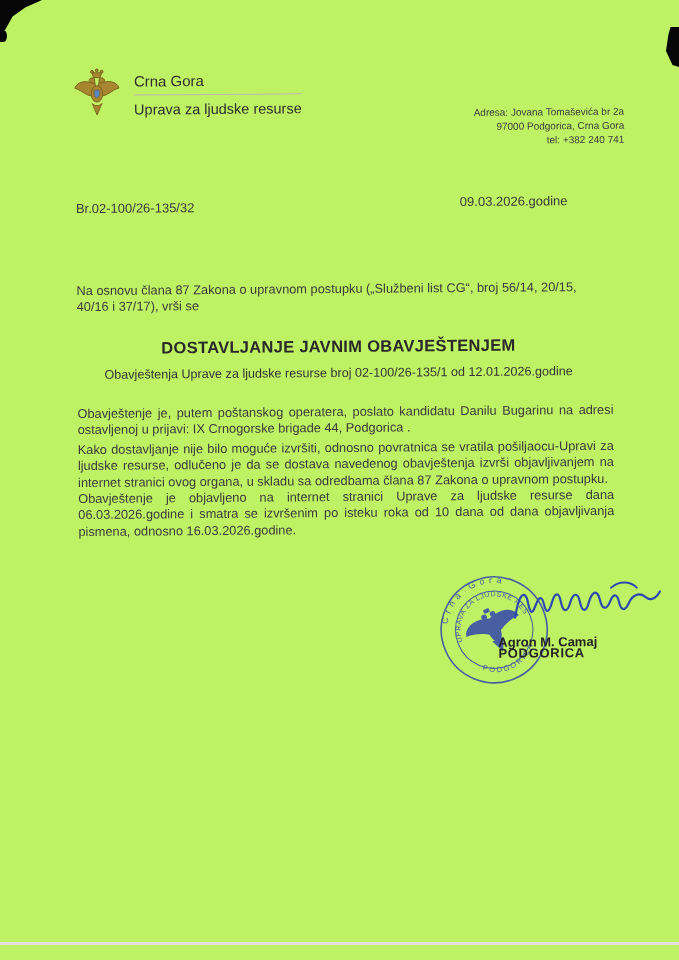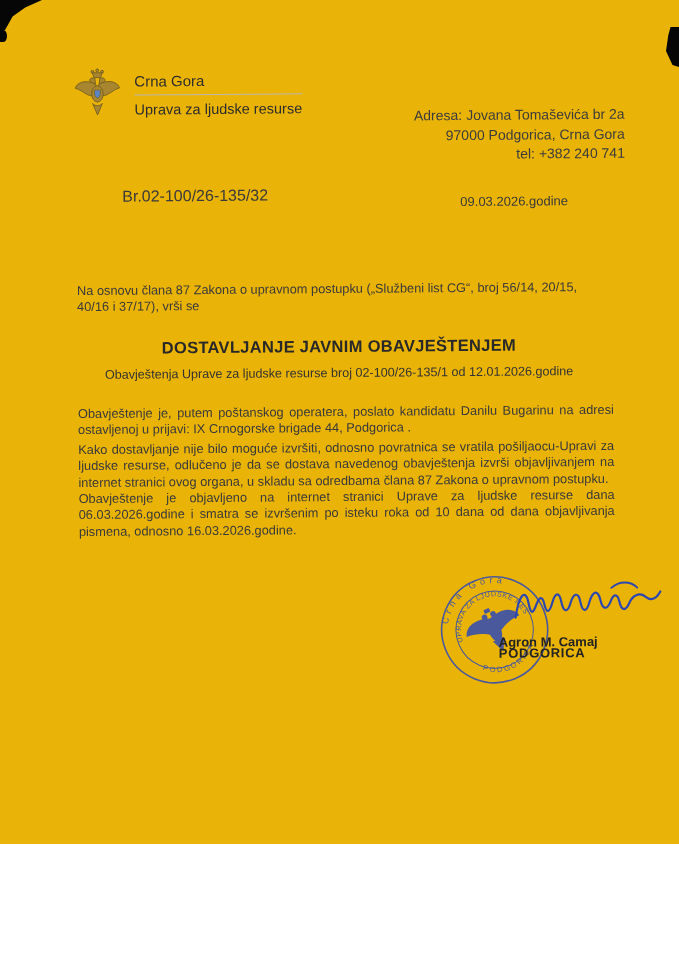--- a/index.html
+++ b/index.html
@@ -1,22 +1,22 @@
 <!DOCTYPE html>
 <html><head>
 <meta charset="utf-8">
 <title>Document</title>
 <style>
   * { margin:0; padding:0; box-sizing:border-box; }
   html,body { background:#ffffff; }
   body { font-family:"Liberation Sans", sans-serif; }
 
   .page {
-    position:relative; width:679px; height:844px;
-    background:#eab308; overflow:hidden;
+    position:relative; width:679px; height:960px;
+    background:#bef264; overflow:hidden;
   }
 
   
   .artifact { position:absolute; background:#060606; }
   .art-tl { left:0; top:0; width:42px; height:30px;
     clip-path:polygon(0 0,100% 0,60% 25%,30% 55%,12% 100%,0 100%); }
   .art-tl2 { left:0; top:30px; width:7px; height:12px; border-radius:0 70% 70% 0; }
   .art-tr { right:0; top:27px; width:13px; height:40px;
     clip-path:polygon(35% 0,100% 0,100% 100%,50% 95%,0 60%,18% 20%); }
   .scan-bottom { position:absolute; left:0; top:942px; width:100%; height:3px;
@@ -27,23 +27,23 @@
 
   
   .letterhead { position:absolute; left:76px; top:64px; display:flex; }
   .emblem { width:48px; height:56px; flex:0 0 auto; }
   .org-block { margin-left:13px; padding-top:7px; }
   .country { font-size:15px; color:#2d2d2d; }
   .lh-rule { width:168px; height:1px; background:#bdb8b0; margin:5px 0 6px; }
   .orgname { font-size:14.5px; color:#2d2d2d; }
 
   .address { position:absolute; top:107px; right:52px; text-align:right;
-    font-size:14px; line-height:1.4; color:#3c3c3c; }
+    font-size:10px; line-height:1.4; color:#3c3c3c; }
 
-  .refnum  { position:absolute; left:78px;  top:186px; font-size:16px;margin-left:46px; }
+  .refnum  { position:absolute; left:78px;  top:199px; font-size:13px; }
   .refdate { position:absolute; left:462px; top:195px; font-size:13px; }
 
   .legal { position:absolute; left:78px; top:281px; width:534px;
     font-size:12.8px; line-height:1.28; }
 
   .title { position:absolute; left:0; top:337px; width:100%; text-align:center;
     font-size:16.5px; font-weight:bold; letter-spacing:0.3px; color:#282828; }
 
   .subtitle { position:absolute; left:0; top:366px; width:100%; text-align:center;
     font-size:12.6px; color:#333; }

